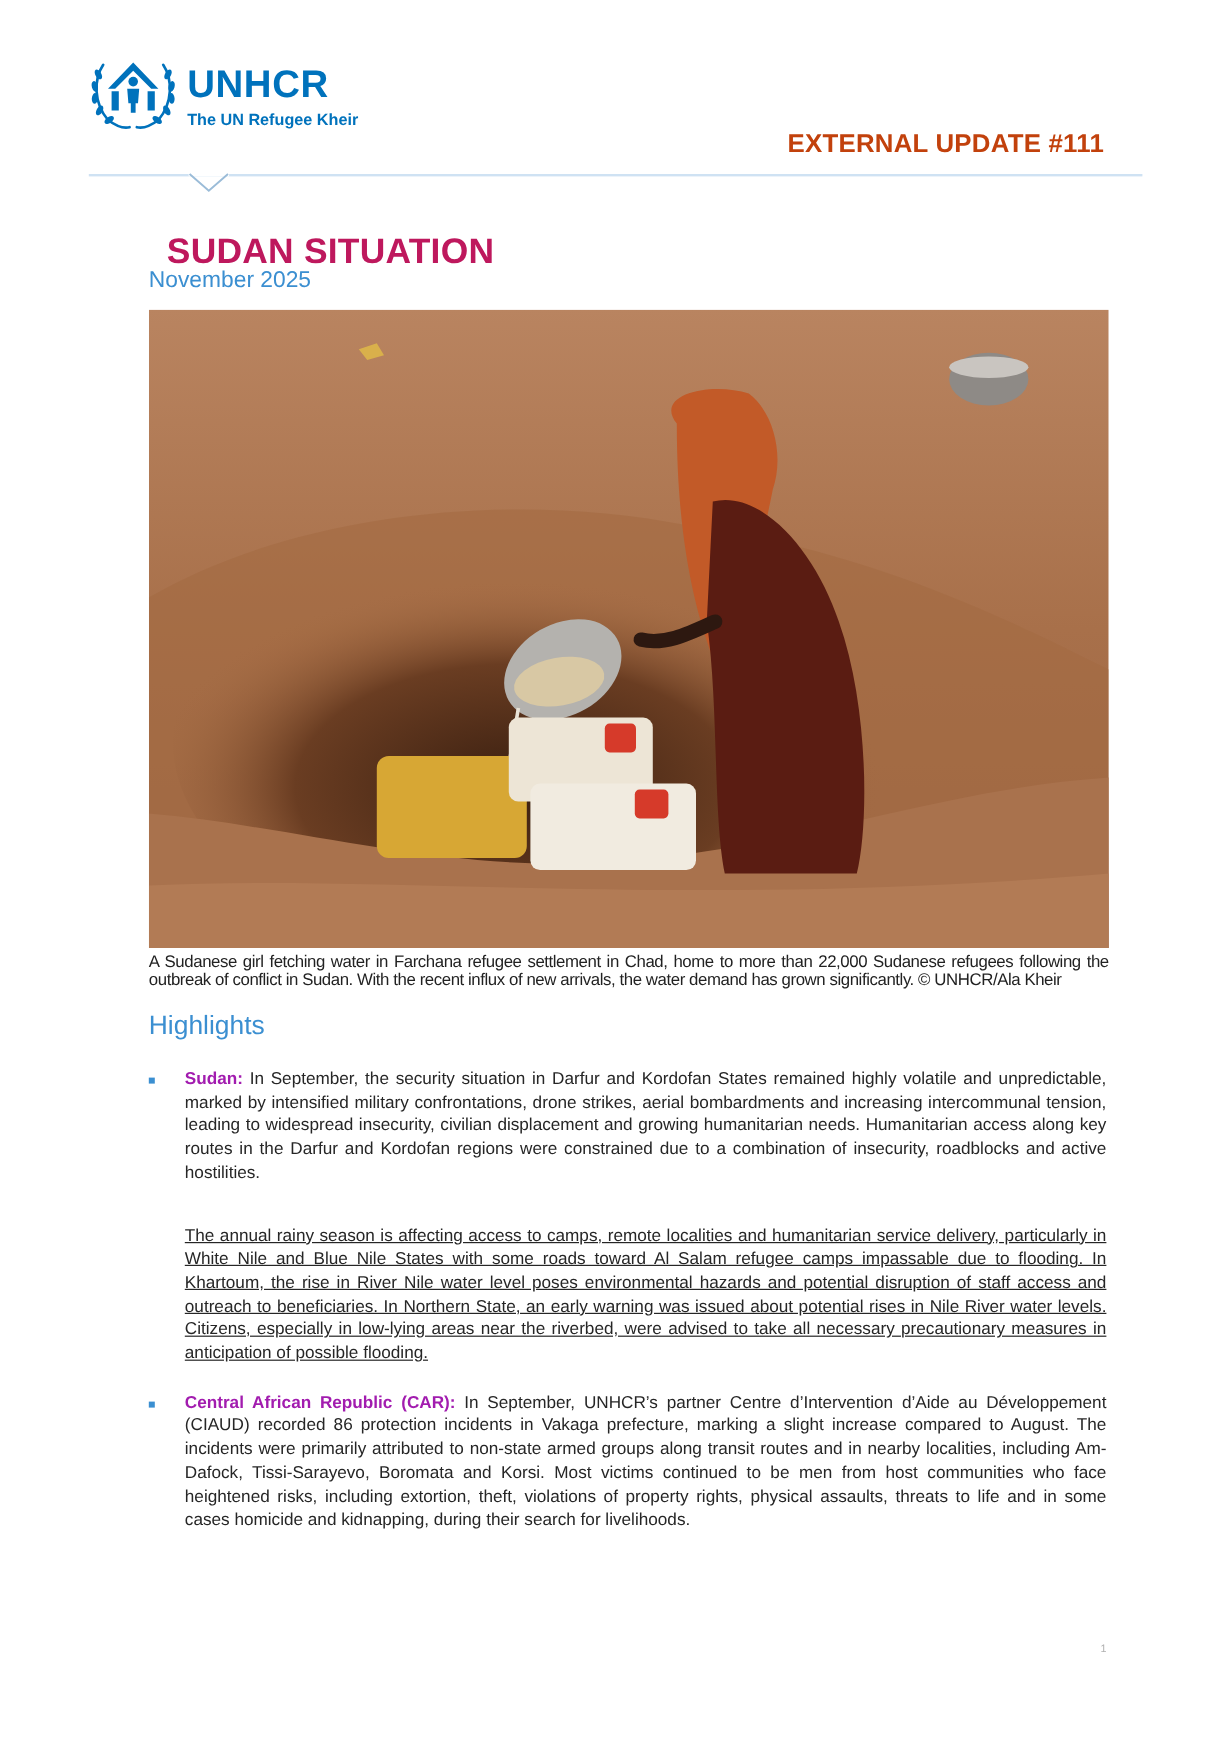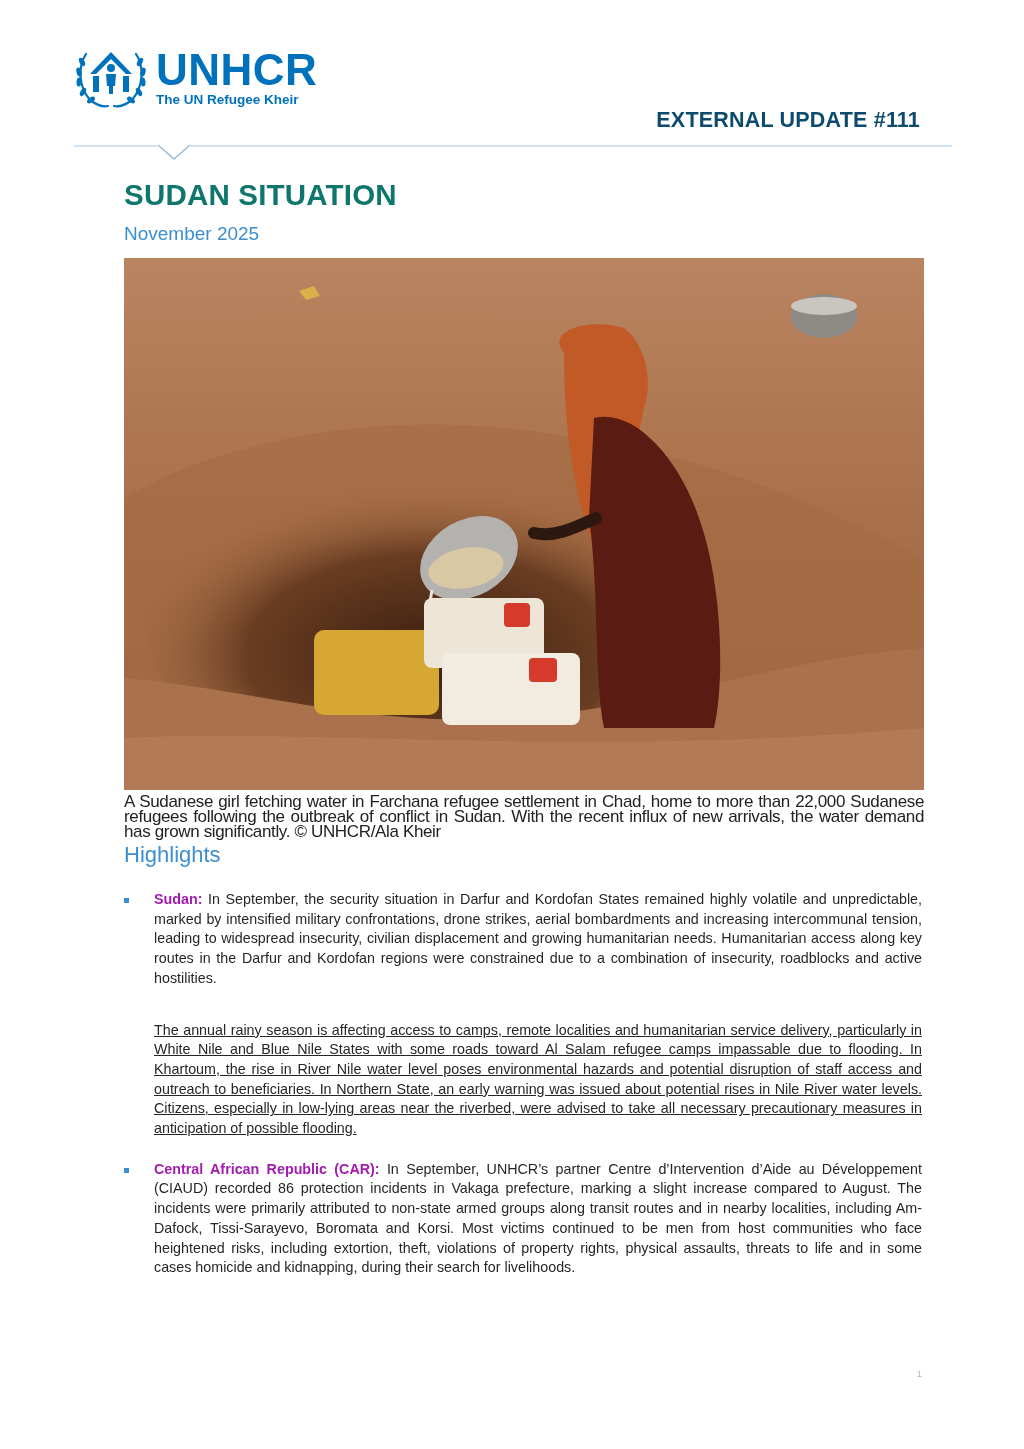--- a/index.html
+++ b/index.html
@@ -1,31 +1,31 @@
 <!DOCTYPE html>
 <html><head>
 <meta charset="utf-8">
 <style>
   html, body { margin: 0; padding: 0; background: #ffffff; }
   body { width: 1024px; height: 1449px; position: relative; overflow: hidden;
          font-family: "Liberation Sans", sans-serif; color: #1a1a1a; }
   .logo { position: absolute; left: 74px; top: 46px; display: flex; align-items: center; }
   .emblem { width: 74px; height: 64px; }
   .logo-text { margin-left: 8px; color: #0072bc; }
-  .logo-word { font-size: 44px; font-weight: 700; line-height: 40px; letter-spacing: 0.5px; }
+  .logo-word { font-size: 32px; font-weight: 700; line-height: 40px; letter-spacing: 0.5px; }
   .logo-sub { font-size: 13.5px; font-weight: 700; margin-top: 2px; }
-  .ext-update { position: absolute; right: 104px; top: 108px; color: #0c4a6e;
+  .ext-update { position: absolute; right: 104px; top: 108px; color: #c2410c;
                 font-size: 21.5px; font-weight: 700; letter-spacing: 0.2px; }
   .divider { position: absolute; left: 74px; top: 145px; width: 878px; height: 2px; background: #cfe2f3; }
   .notch { position: absolute; left: 157px; top: 144px; width: 34px; height: 18px; }
-  .title { position: absolute; left: 124px; top: 178px; color: #0f766e; font-size: 29.5px;
-           font-weight: 700; letter-spacing: 0.2px; margin: 0; }
+  .title { position: absolute; left: 124px; top: 178px; color: #be185d; font-size: 29.5px;
+           font-weight: 700; letter-spacing: 0.2px; margin: 15px; }
   .subtitle { position: absolute; left: 124px; top: 223px; color: #3b8fd1; font-size: 19px; }
   .photo { position: absolute; left: 124px; top: 258px; width: 800px; height: 532px; overflow: hidden; }
-  .caption { position: absolute; left: 124px; top: 794px; width: 800px; font-size: 17px;
+  .caption { position: absolute; left: 124px; top: 794px; width: 800px; font-size: 14px;
              line-height: 15px; color: #222; text-align: justify; letter-spacing: -0.35px; }
   .highlights { position: absolute; left: 124px; top: 842px; color: #3b8fd1; font-size: 22px; margin: 0; font-weight: 400; text-align: center; }
   .hl-list { position: absolute; left: 124px; top: 890px; width: 798px; margin: 0; padding: 0; list-style: none; }
   .hl-item { position: relative; padding-left: 30px; font-size: 14.3px; line-height: 19.7px;
              text-align: justify; color: #262626; }
   .hl-item + .hl-item { margin-top: 21px; }
   .bullet { position: absolute; left: 0px; top: 8px; width: 5px; height: 5px; background: #3b8fd1; }
   .hl-item p { margin: 0; }
   .hl-item p + p { margin-top: 32px; text-decoration: underline; }
   .hl-item b { font-weight: 700; color: #a21caf; }

